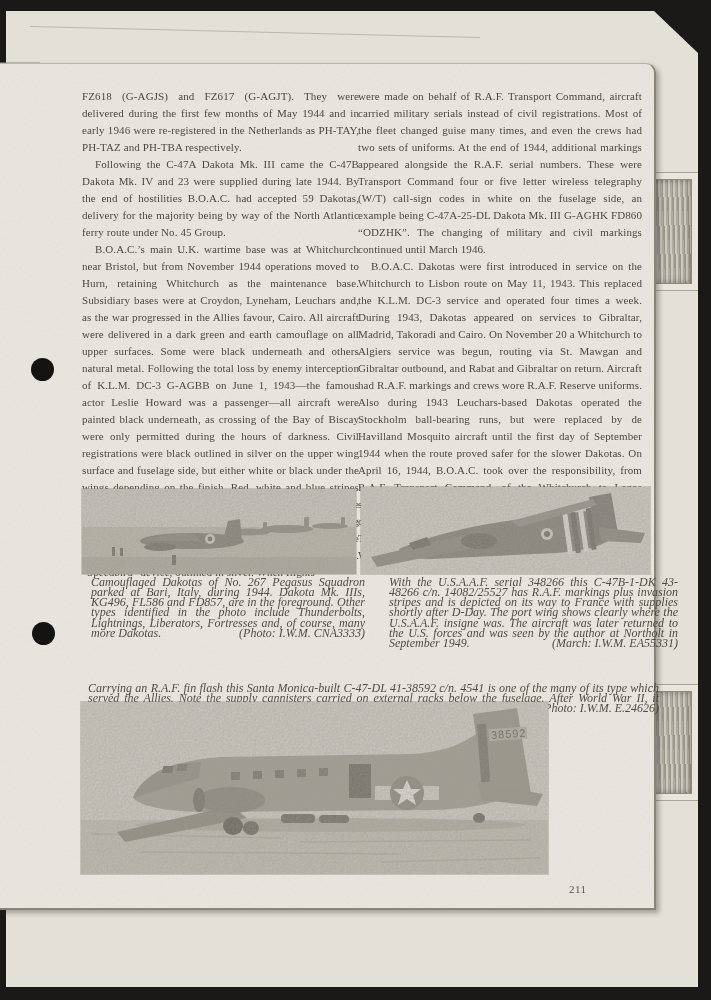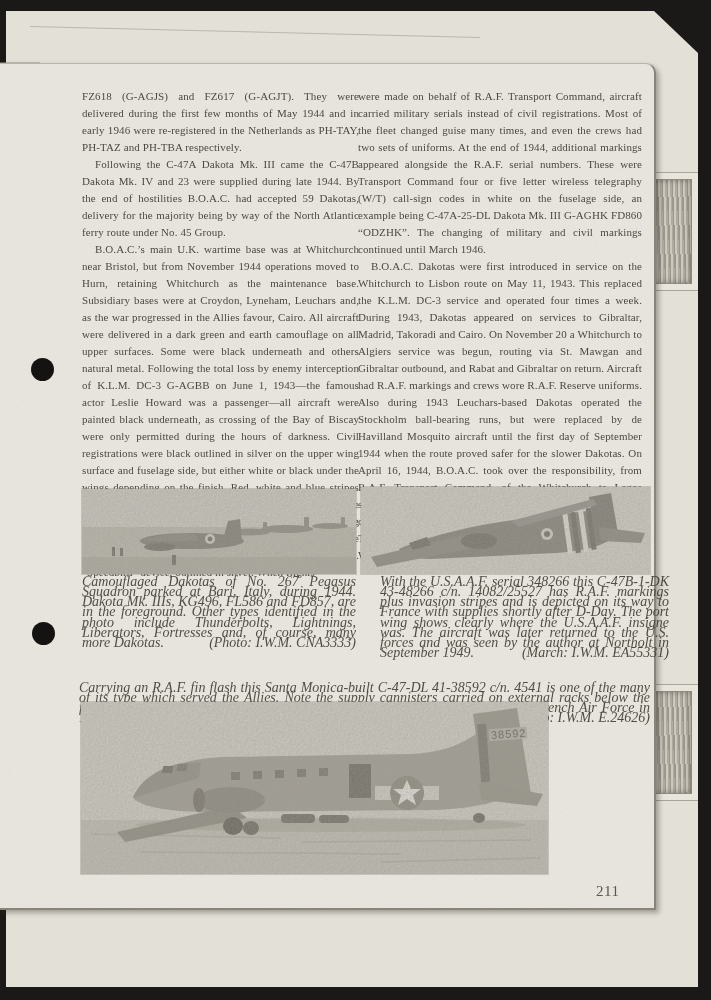--- a/index.html
+++ b/index.html
@@ -58,30 +58,30 @@
   .col p { margin:0; text-indent:13px; }
   .col p.no-indent { text-indent:0; }
   
   .photo { position:absolute; background:#d8d5cc; box-shadow:0 0 0 1px rgba(130,125,115,.35); }
   .photo svg { display:block; }
   .photo-1 { left:86px;  top:425px; width:274px; height:85px; }
   .photo-2 { left:365px; top:423px; width:289px; height:87px; }
   .photo-3 { left:85px;  top:638px; width:467px; height:172px; }
   
   .cap {
-    position:absolute; font-style:italic; font-size:14px; line-height:10.15px;
-    text-align:justify; color:#4b483f;
+    position:absolute; font-style:italic; font-size:12px; line-height:10.15px;
+    text-align:justify; color:#4b483f;margin-left:9px;
   }
   .cap-1 { left:86px;  top:513px; width:274px; }
   .cap-2 { left:384px; top:513px; width:289px; }
   .cap-3 { left:83px;  top:619px; width:571px; }
   .cap-credit { float:right; padding-left:8px;font-style:italic; }
   .page-number {
-    position:absolute; left:600px; top:819px;
-    font-size:15px; color:#55524a; letter-spacing:.5px;
+    position:absolute; left:573px; top:819px;
+    font-size:11px; color:#55524a; letter-spacing:.5px;
   }
 </style>
 </head>
 <body>
 
 <div class="scan">
 
   <div class="base-sheet"></div>
   <div class="seam seam-a"></div>
   <div class="seam seam-b"></div>

